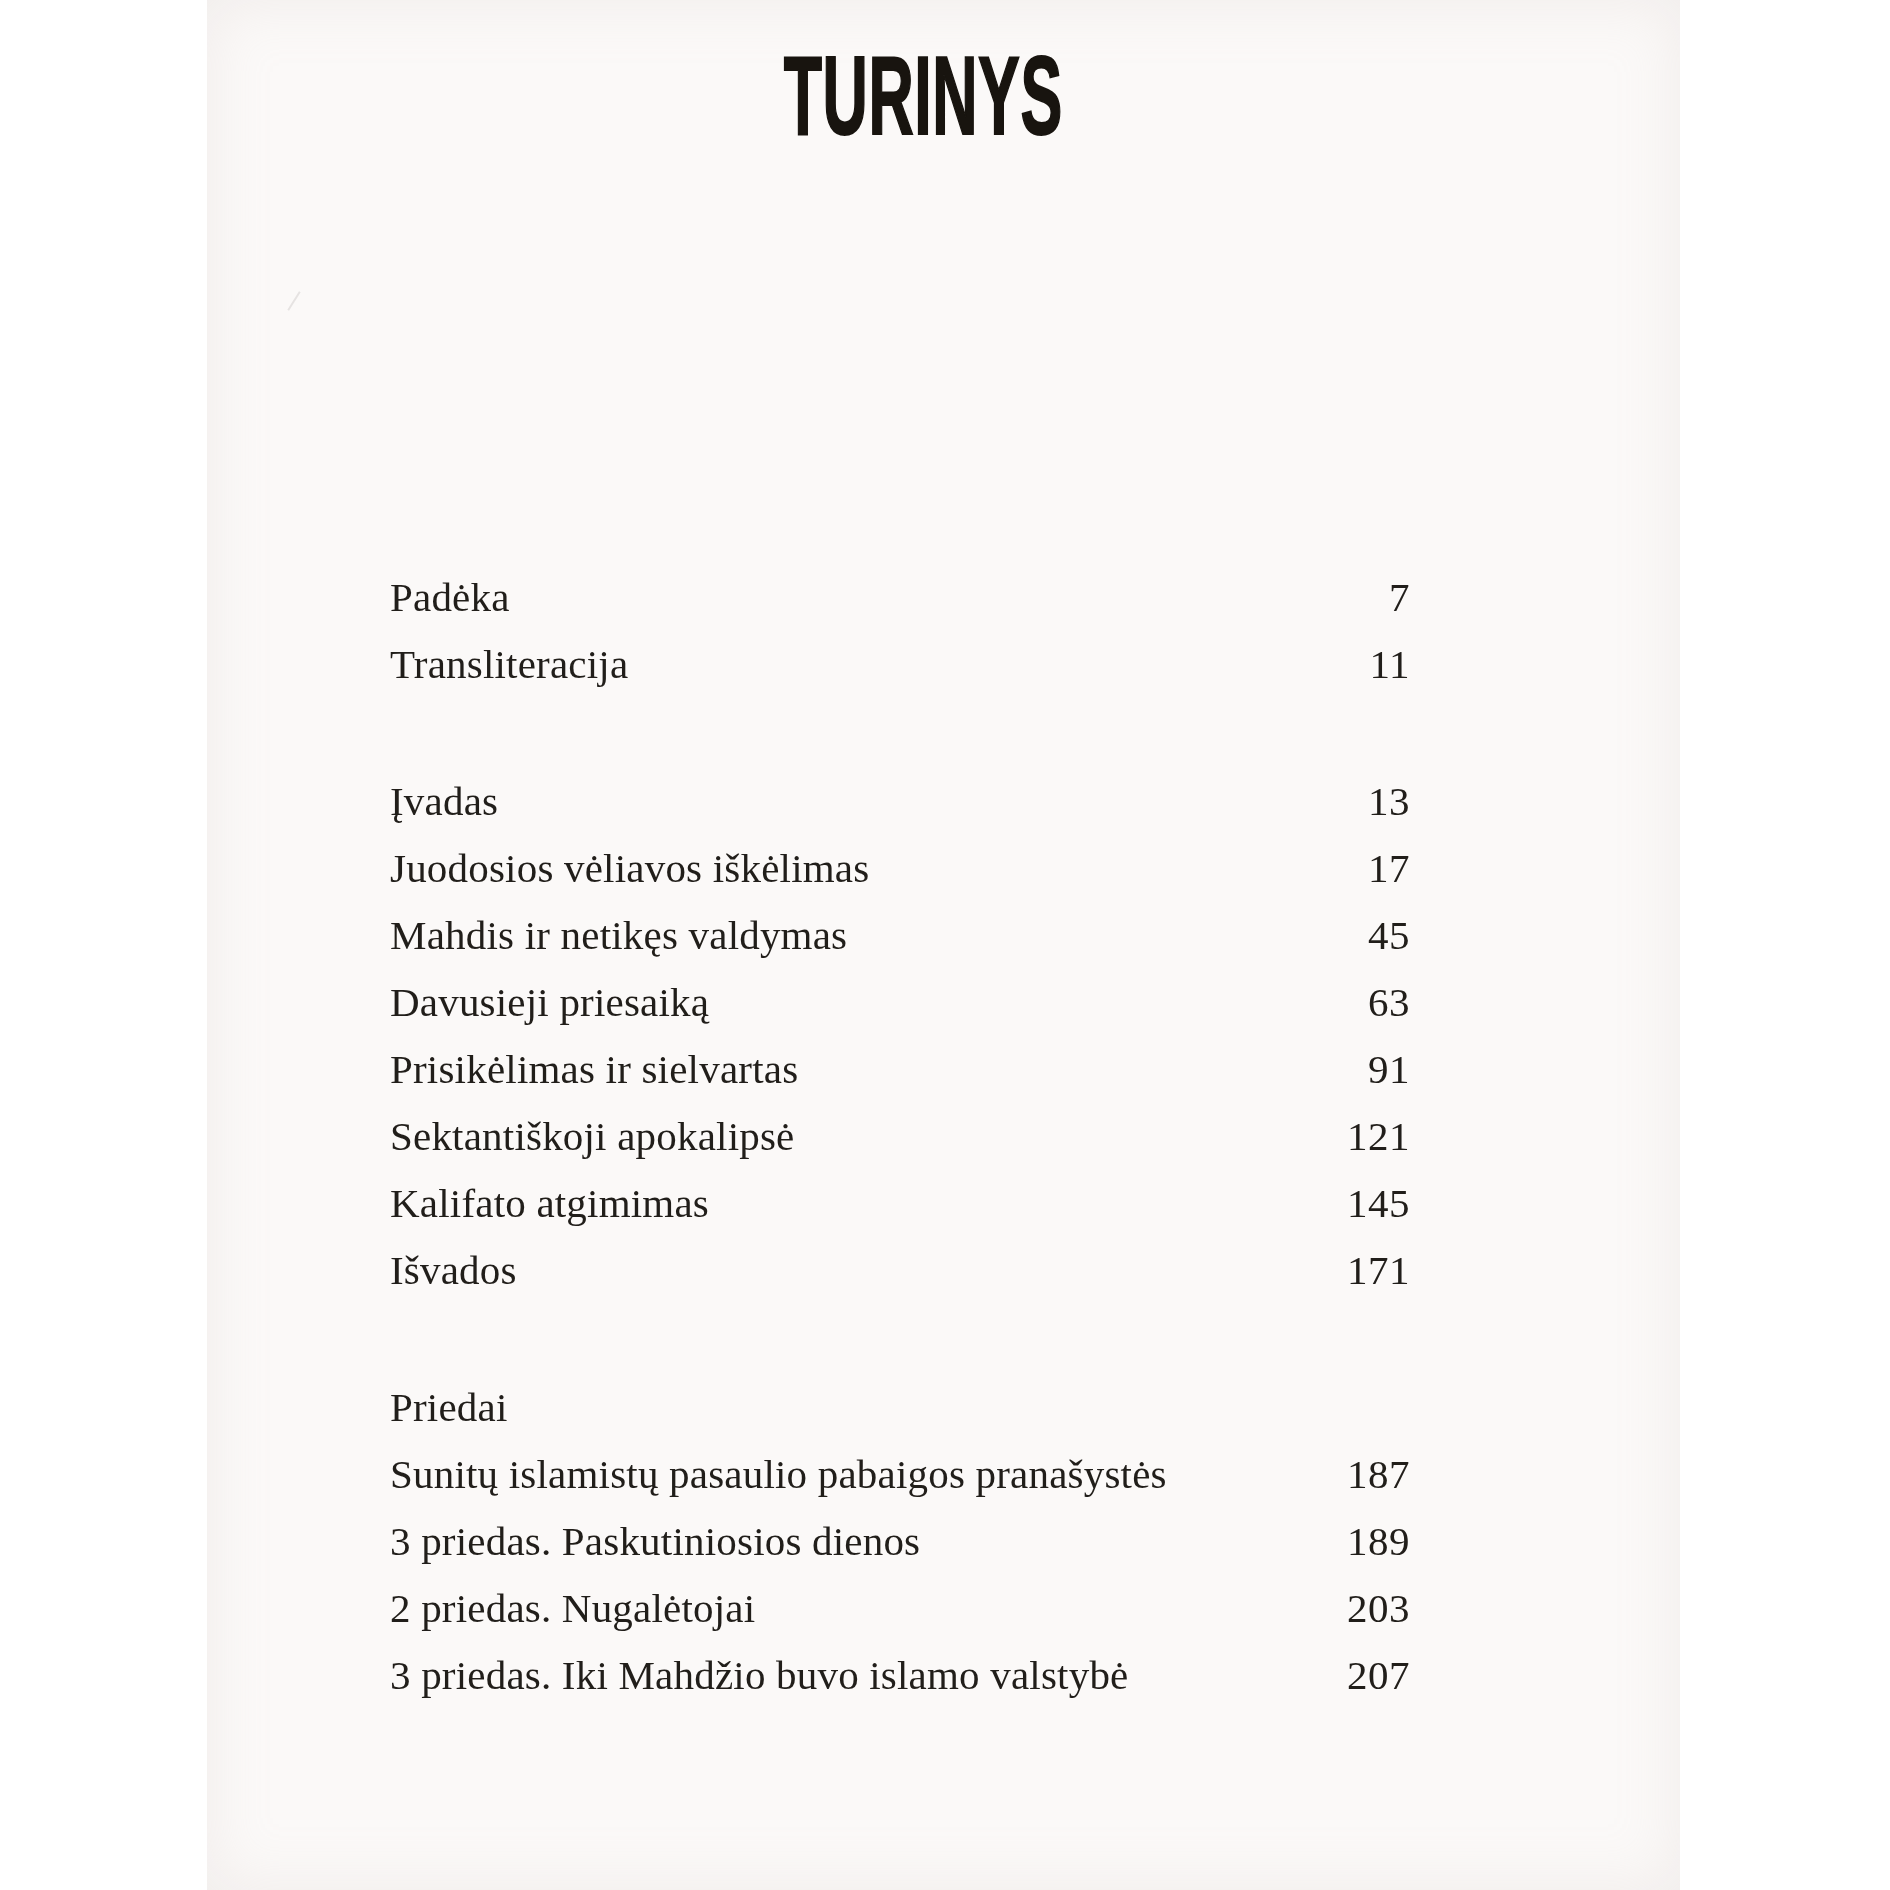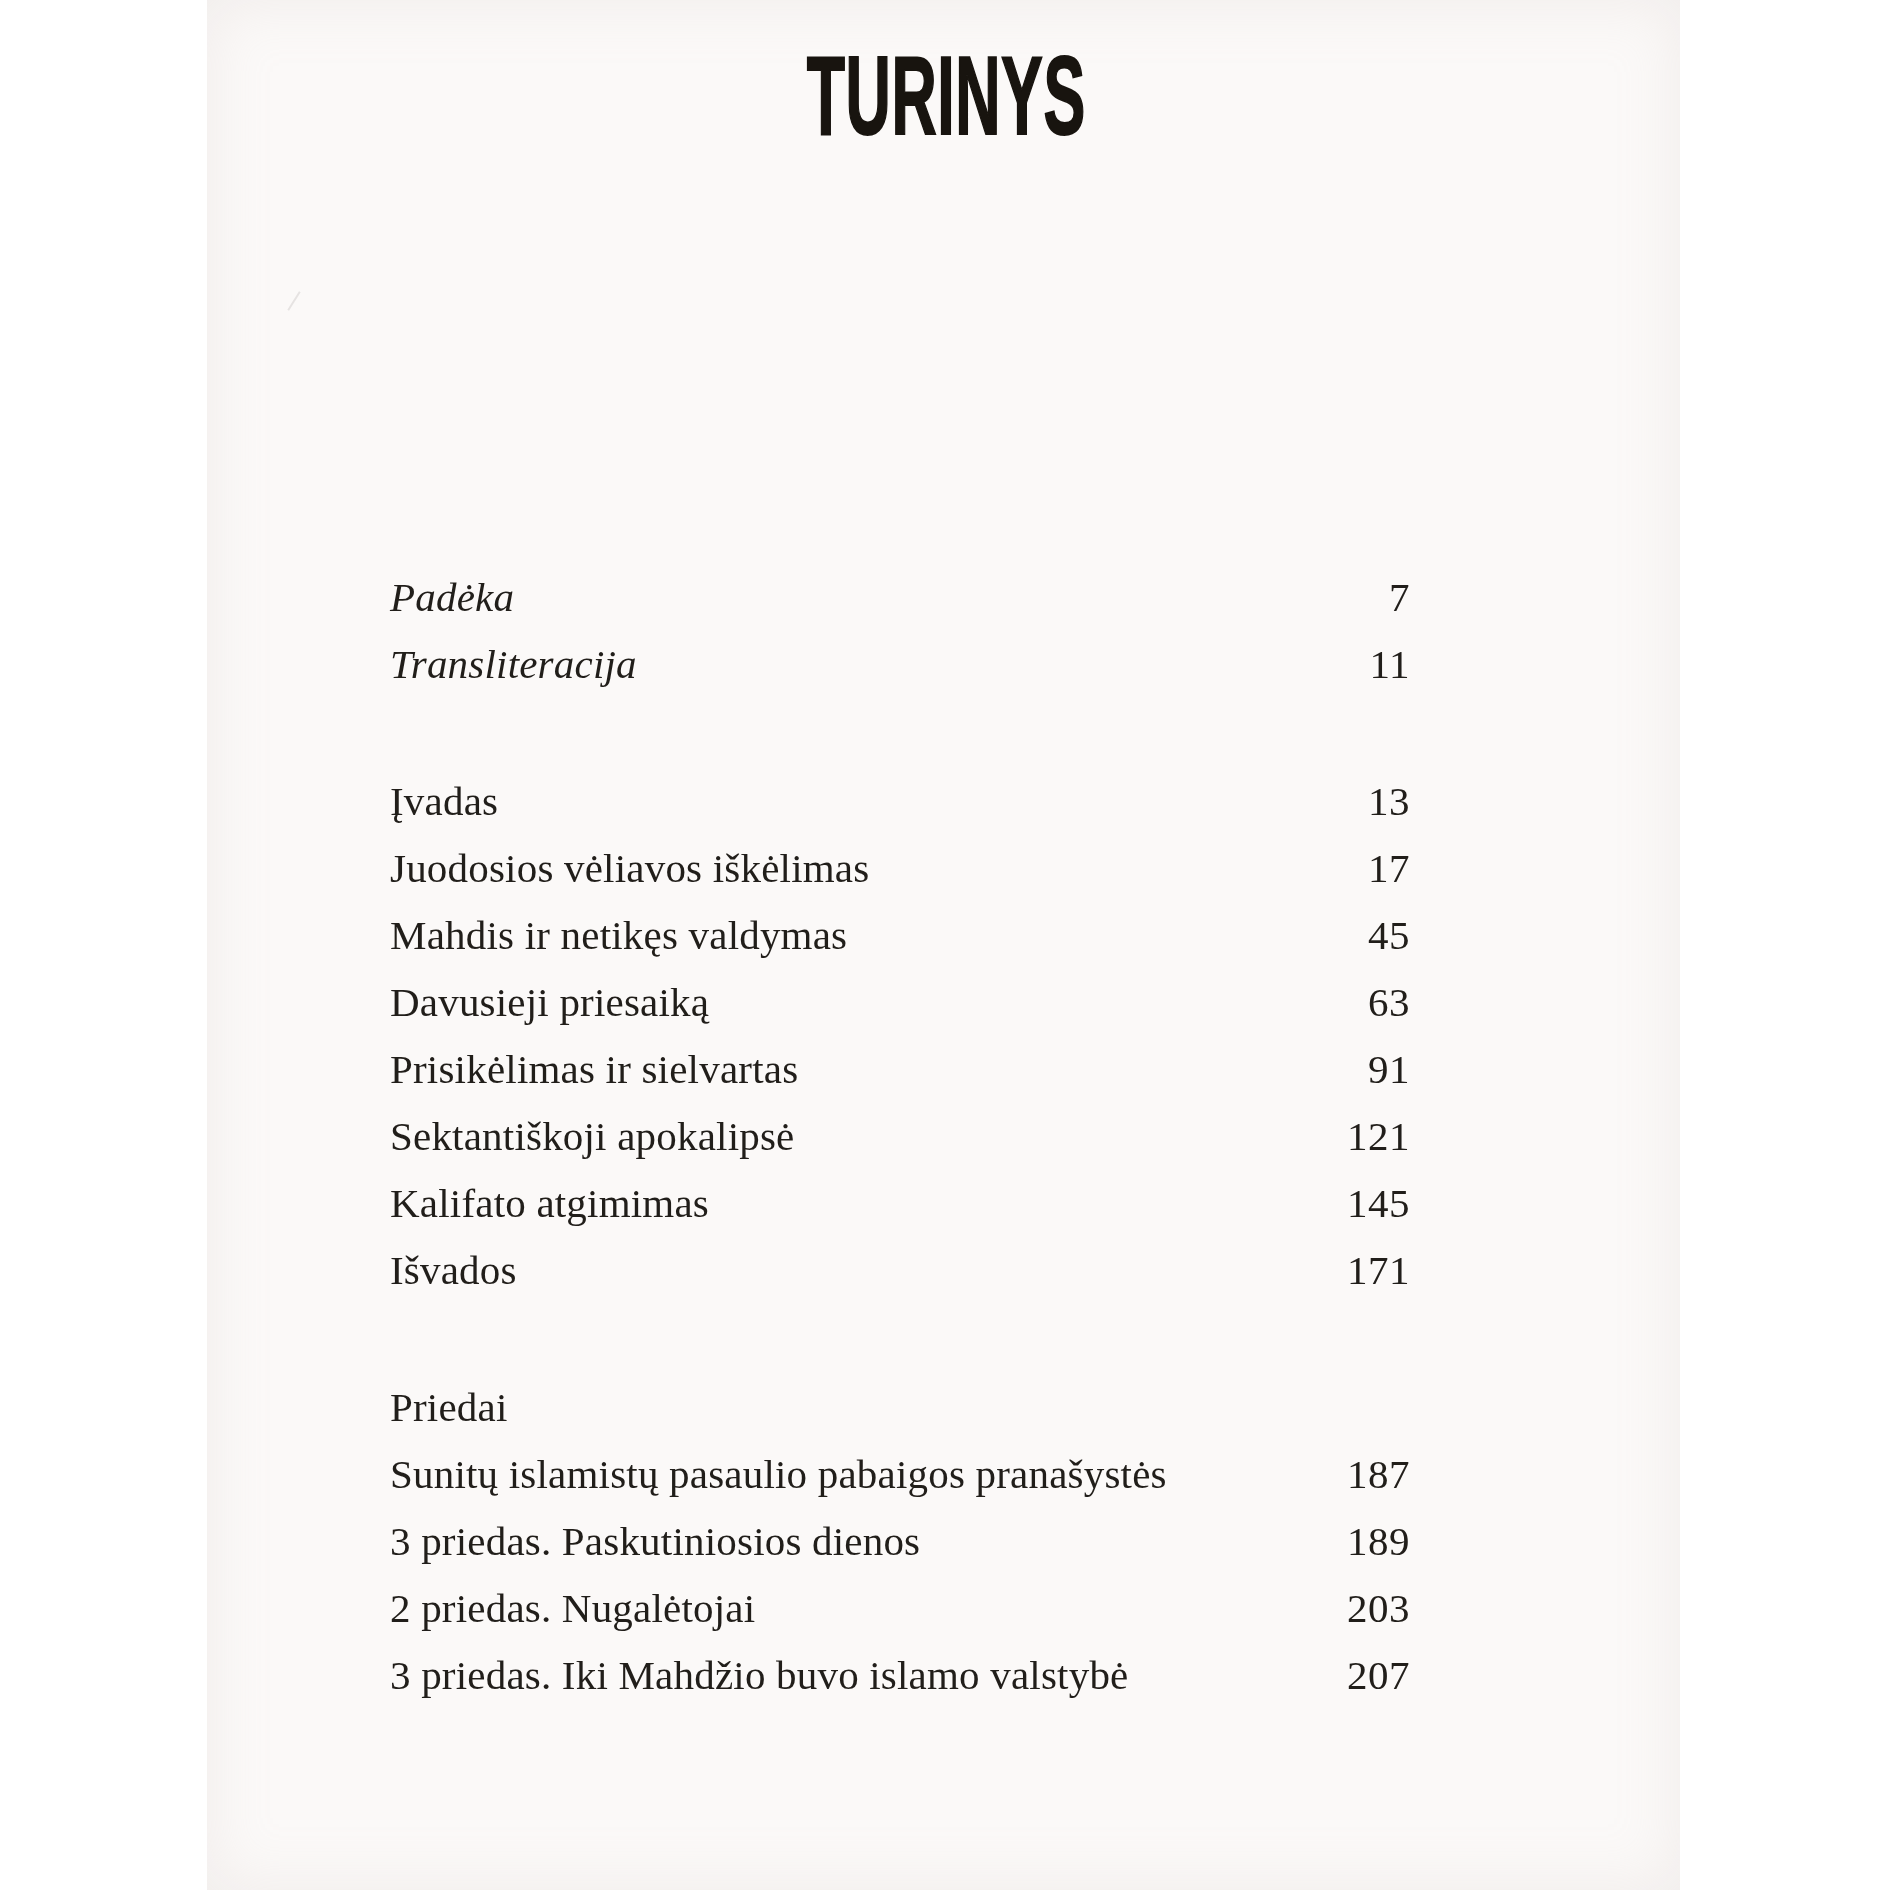--- a/index.html
+++ b/index.html
@@ -30,21 +30,21 @@
     top: 290px;
     width: 2px;
     height: 22px;
     background: rgba(80,75,70,0.12);
     transform: rotate(32deg);
   }
 
   
   .title-wrap {
     position: absolute;
-    left: 200px;
+    left: 177px;
     top: 40px;
     width: 1020px;
     text-align: center;
     height: 120px;
   }
   .title {
     display: inline-block;
     position: relative;
     left: 29px;
     font-family: "Liberation Sans", sans-serif;
@@ -77,21 +77,20 @@
     display: flex;
     justify-content: space-between;
     align-items: baseline;
     height: 67px;
     line-height: 67px;
     font-size: 41px;
     color: #211e1a;
     white-space: nowrap;
   }
   .toc-group.italic .toc-row .toc-label {
-    font-style: italic;
   }
   .toc-label {
     letter-spacing: 0.2px;
   }
   .toc-page {
     text-align: right;
     letter-spacing: 0.5px;
   }
 </style>
 </head>

